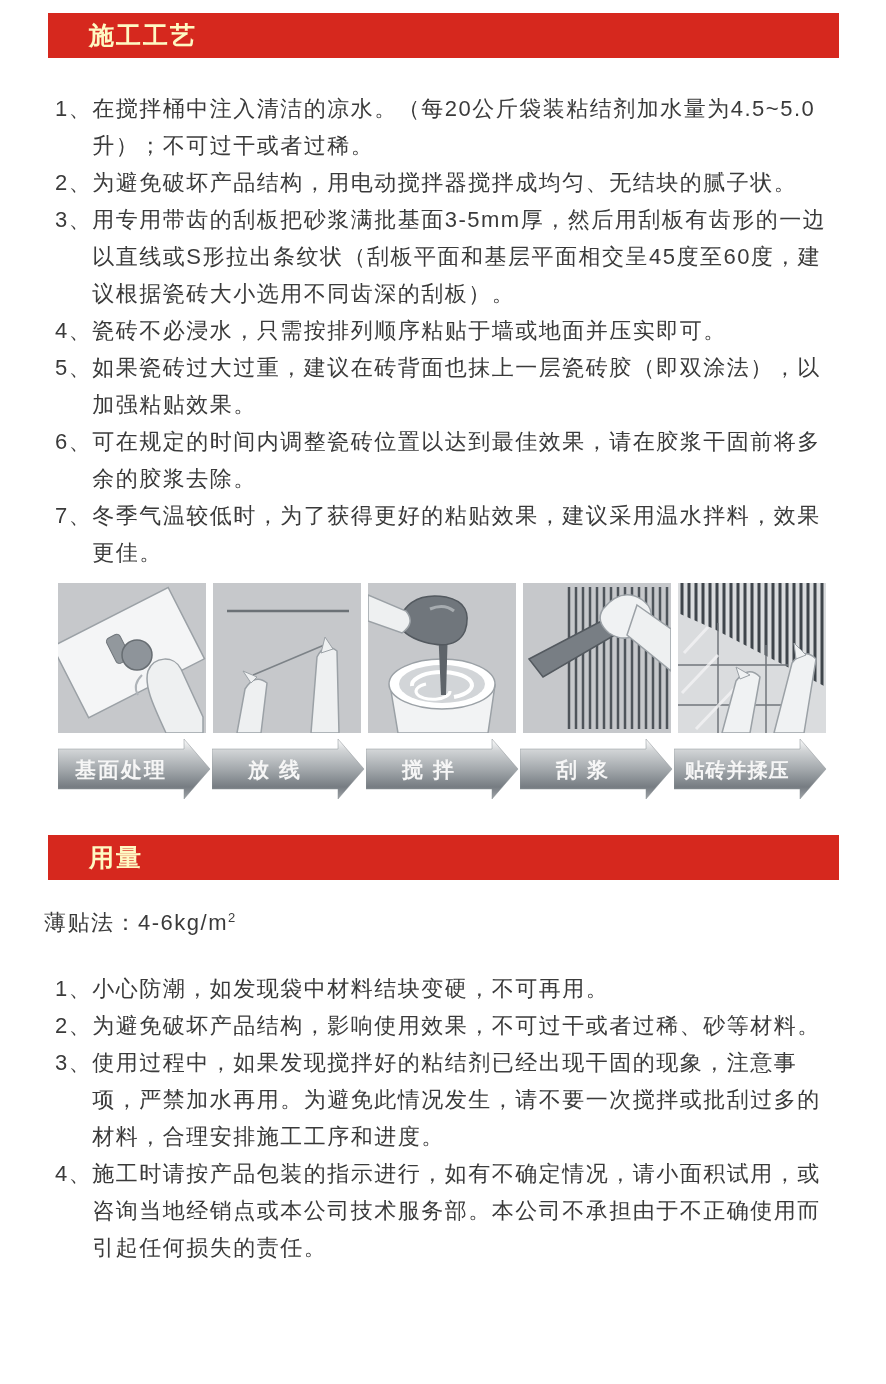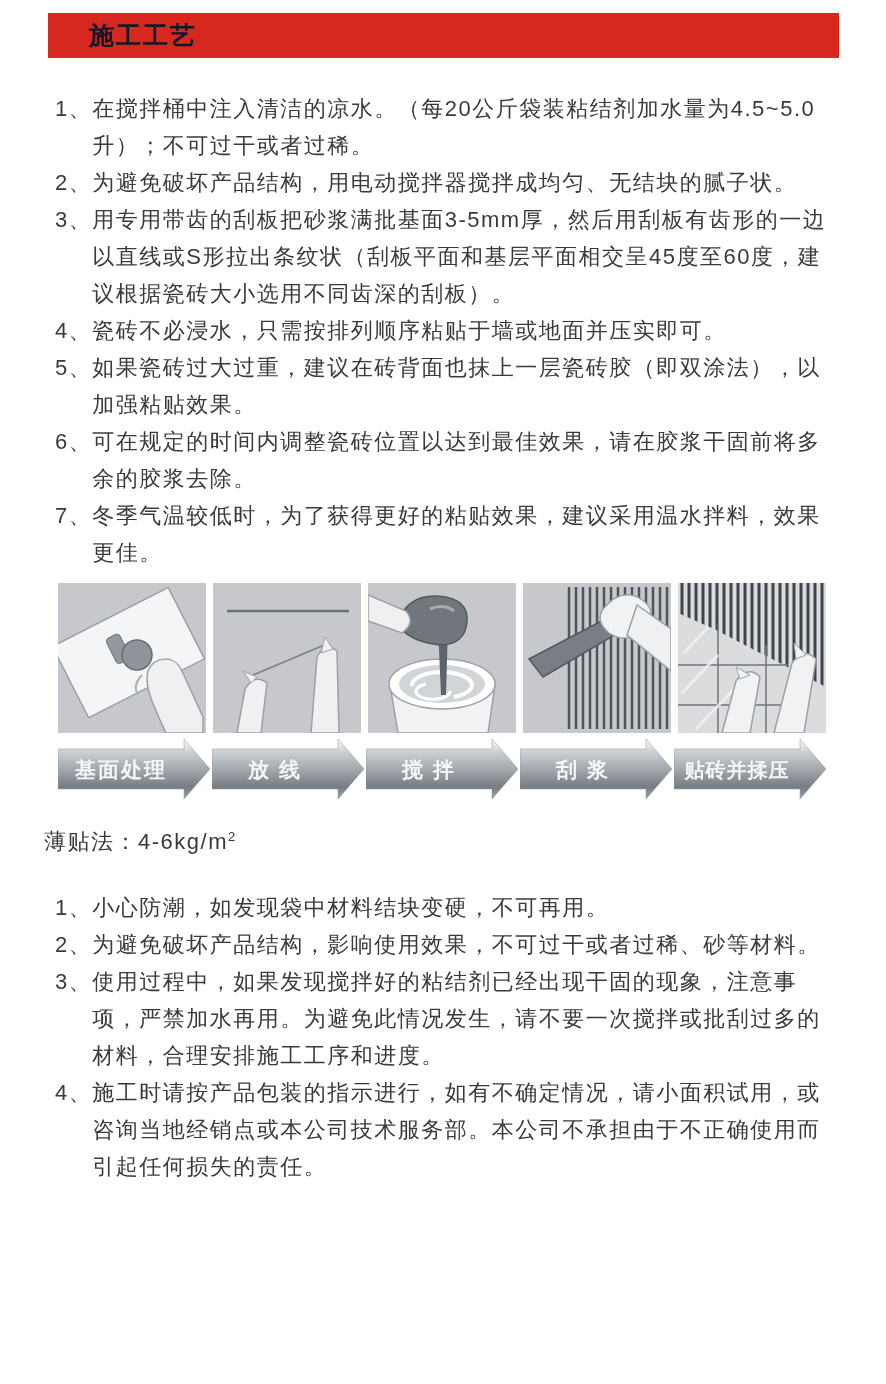--- a/index.html
+++ b/index.html
@@ -6,21 +6,21 @@
   .page{
     width:886px;height:1384px;overflow:hidden;position:relative;
     background:#ffffff;color:#3a3a3a;
     font-family:"Liberation Sans","DejaVu Sans",sans-serif;
   }
   .bar{
     margin:13px 47px 0 48px;height:45px;background:#d6281e;
     display:flex;align-items:center;padding-left:41px;box-sizing:border-box;
   }
   .bar h2{
-    margin:0;color:#0f172a;font-size:25px;font-weight:bold;letter-spacing:2px;
+    margin:0;color:#fef9c3;font-size:25px;font-weight:bold;letter-spacing:2px;
   }
   .bar-usage{margin-top:36px;}
   .bar-notes{margin-top:40px;}
   ol.steps{
     list-style:none;margin:0;padding:32px 48px 0 55px;
   }
   ol.steps li{
     display:flex;font-size:22px;line-height:37px;letter-spacing:1.5px;
   }
   ol.steps .num{flex:0 0 35px;}
@@ -251,20 +251,23 @@
               <stop offset="0.8" stop-color="#767c82"></stop>
           <stop offset="1" stop-color="#a0a5a9"></stop>
             </linearGradient>
           </defs>
         <polygon points="0,10 126,10 126,0 152,30 126,60 126,50 0,50" fill="url(#gA4)" stroke="#8a9095" stroke-width="0.5"></polygon>
         <text x="63" y="38" text-anchor="middle" font-size="20" font-weight="bold" fill="#f6f6f6" letter-spacing="1">贴砖并揉压</text>
       </svg>
     </div>
   </figure>
 
+  <header class="bar bar-usage">
+    <h2>用量</h2>
+  </header>
   <p class="usage-line">
     <span>薄贴法：4-6kg/m</span><sup>2</sup>
   </p>
 
 
   <ol class="steps">
     <li>
       <span class="num">1、</span>
       <span class="txt">小心防潮，如发现袋中材料结块变硬，不可再用。</span>
     </li>

